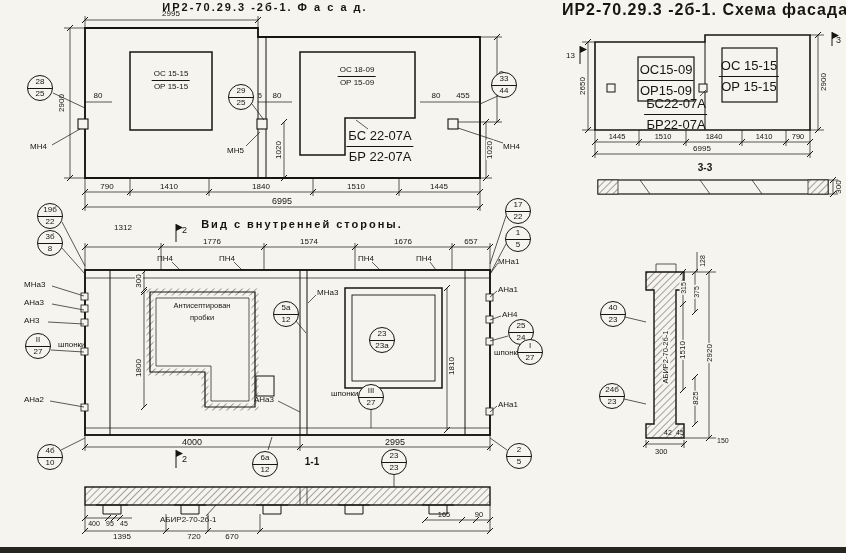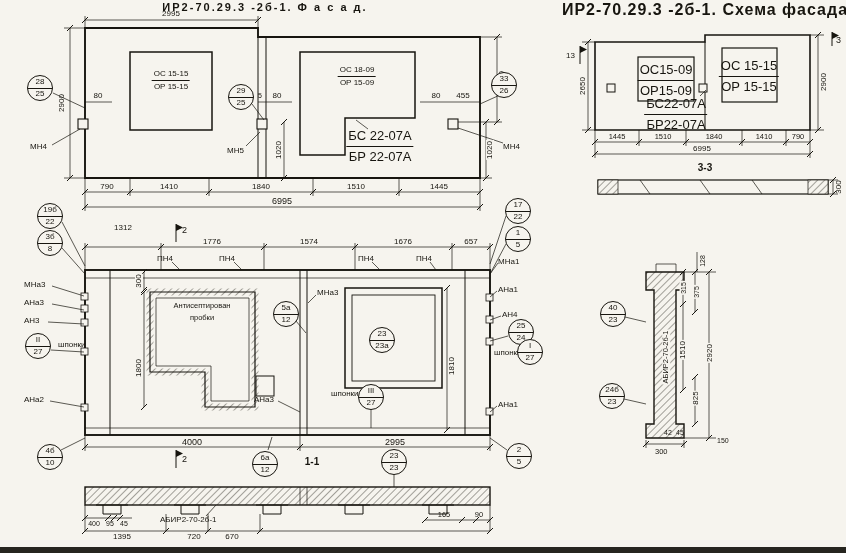--- a/index.html
+++ b/index.html
@@ -158,21 +158,21 @@
 <div class="co" style="left:27px;top:75px">
   <span class="ct">28</span>
   <span>25</span>
 </div>
 <div class="co" style="left:228px;top:84px">
   <span class="ct">29</span>
   <span>25</span>
 </div>
 <div class="co" style="left:491px;top:72px">
   <span class="ct">33</span>
-  <span>26</span>
+  <span>44</span>
 </div>
 
 <span class="t tc stitle" style="left:705px;top:2px">ИР2-70.29.3 -2б-1. Схема фасада</span>
 <span class="t" style="left:566px;top:52px">13</span>
 <span class="t m9" style="left:836px;top:36px">3</span>
 <span class="tv" style="left:583px;top:86px">2650</span>
 <span class="tv" style="left:824px;top:82px">2900</span>
 <span class="t tc s75" style="left:617px;top:133px">1445</span>
 <span class="t tc s75" style="left:663px;top:133px">1510</span>
 <span class="t tc s75" style="left:714px;top:133px">1840</span>
@@ -188,20 +188,21 @@
 </div>
 <div class="winlab small" style="left:749px;top:56px">
   <span class="l1">ОС 15-15</span>
   <span class="l2">ОР 15-15</span>
 </div>
 <div class="winlab small" style="left:676px;top:94px">
   <span class="l1">БС22-07А</span>
   <span class="l2">БР22-07А</span>
 </div>
 
+<span class="t tc title" style="left:302px;top:219px">Вид с внутренней стороны.</span>
 <span class="t m9" style="left:182px;top:226px">2</span>
 <span class="t m9" style="left:182px;top:455px">2</span>
 <span class="t tc" style="left:123px;top:224px">1312</span>
 <span class="t tc" style="left:212px;top:238px">1776</span>
 <span class="t tc" style="left:309px;top:238px">1574</span>
 <span class="t tc" style="left:403px;top:238px">1676</span>
 <span class="t tc" style="left:471px;top:238px">657</span>
 <span class="t tc" style="left:165px;top:255px">ПН4</span>
 <span class="t tc" style="left:227px;top:255px">ПН4</span>
 <span class="t tc" style="left:366px;top:255px">ПН4</span>

